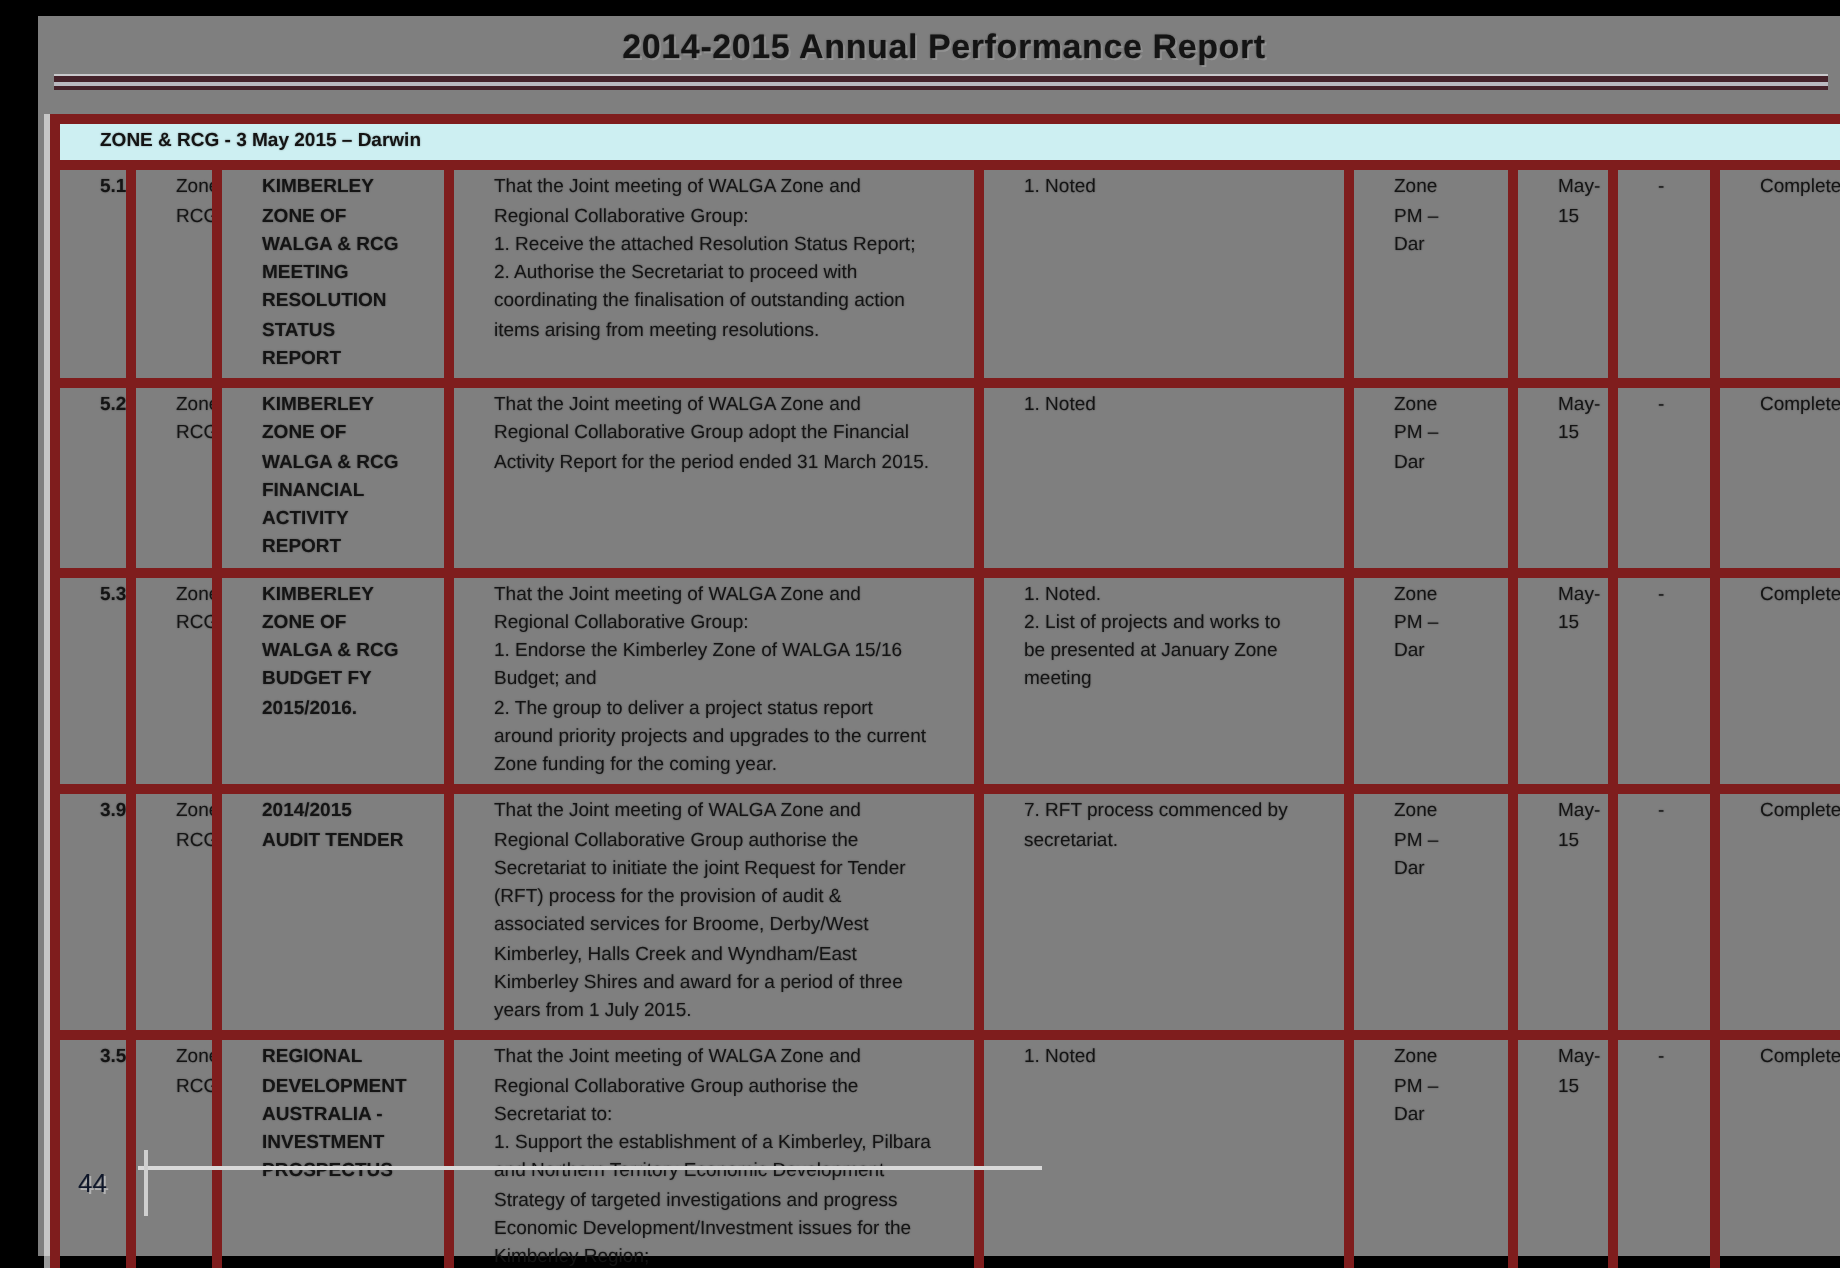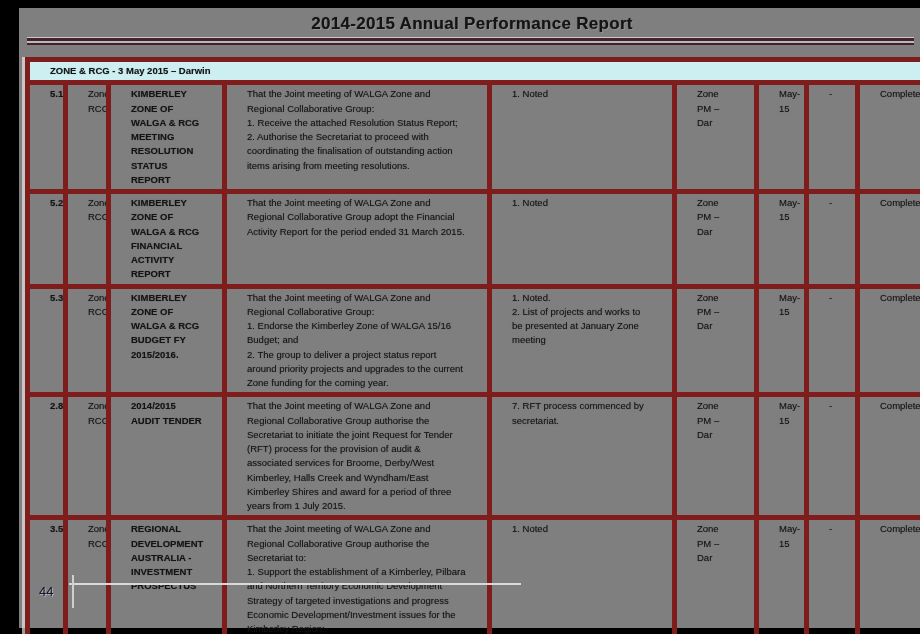--- a/index.html
+++ b/index.html
@@ -123,21 +123,21 @@
 2. The group to deliver a project status report around priority projects and upgrades to the current Zone funding for the coming year.</td>
       <td class="c-act mid">1. Noted.
 2. List of projects and works to be presented at January Zone meeting</td>
       <td class="c-resp mid">Zone PM – Dar</td>
       <td class="c-tf mid">May-15</td>
       <td class="mid">-</td>
       <td class="mid">Complete</td>
     </tr>
 
     <tr style="height:102px">
-      <td class="c-item">2.8</td>
+      <td class="c-item">3.9</td>
       <td>Zone/ RCG</td>
       <td class="c-title">2014/2015 AUDIT TENDER</td>
       <td class="c-res">That the Joint meeting of WALGA Zone and Regional Collaborative Group authorise the Secretariat to initiate the joint Request for Tender (RFT) process for the provision of audit &amp; associated services for Broome, Derby/West Kimberley, Halls Creek and Wyndham/East Kimberley Shires and award for a period of three years from 1 July 2015.</td>
       <td class="c-act mid">7. RFT process commenced by secretariat.</td>
       <td class="c-resp mid">Zone PM – Dar</td>
       <td class="c-tf mid">May-15</td>
       <td class="mid">-</td>
       <td class="mid">Complete</td>
     </tr>
 

